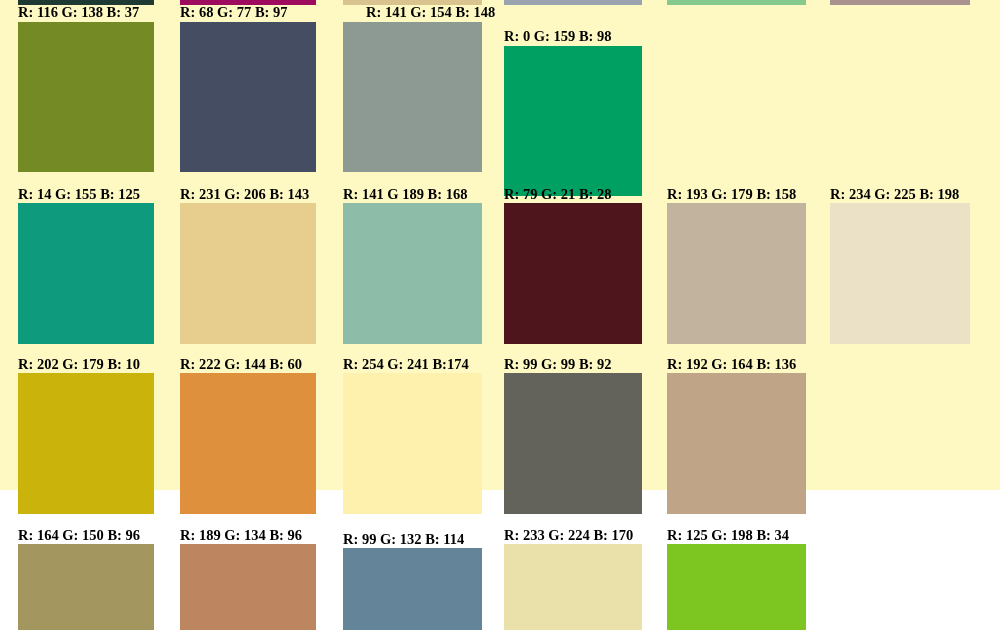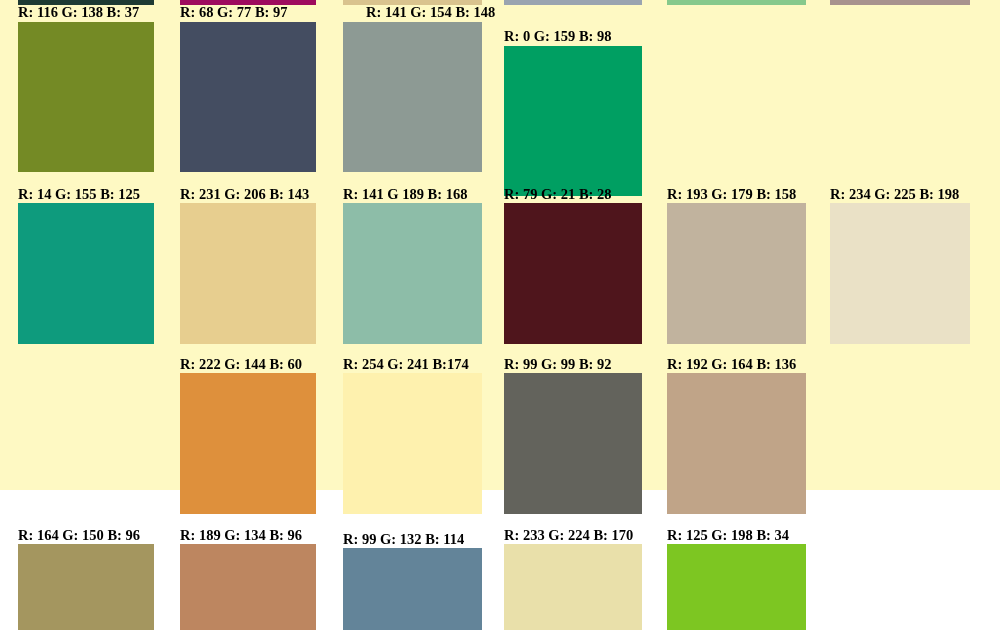--- a/index.html
+++ b/index.html
@@ -111,20 +111,24 @@
         <div class="swatch-cell" style="left: 667px; top: 0px; width: 139px; height: 158px;">
           <div class="swatch-label" style="top: 0px;">R: 193 G: 179 B: 158</div>
           <div class="swatch-chip" style="top: 17px; width: 139px; height: 141px; background: rgb(193, 179, 158);"></div>
         </div>
         <div class="swatch-cell" style="left: 830px; top: 0px; width: 140px; height: 158px;">
           <div class="swatch-label" style="top: 0px;">R: 234 G: 225 B: 198</div>
           <div class="swatch-chip" style="top: 17px; width: 140px; height: 141px; background: rgb(234, 225, 198);"></div>
         </div>
       </div>
       <div class="swatch-row" style="top: 356px; height: 158px;">
+        <div class="swatch-cell" style="left: 18px; top: 0px; width: 136px; height: 158px;">
+          <div class="swatch-label" style="top: 0px;">R: 202 G: 179 B: 10</div>
+          <div class="swatch-chip" style="top: 17px; width: 136px; height: 141px; background: rgb(202, 179, 10);"></div>
+        </div>
         <div class="swatch-cell" style="left: 180px; top: 0px; width: 136px; height: 158px;">
           <div class="swatch-label" style="top: 0px;">R: 222 G: 144 B: 60</div>
           <div class="swatch-chip" style="top: 17px; width: 136px; height: 141px; background: rgb(222, 144, 60);"></div>
         </div>
         <div class="swatch-cell" style="left: 343px; top: 0px; width: 139px; height: 158px;">
           <div class="swatch-label" style="top: 0px; font-family: Liberation Serif, serif;">R: 254 G: 241 B:174</div>
           <div class="swatch-chip" style="top: 17px; width: 139px; height: 141px; background: rgb(254, 241, 174);"></div>
         </div>
         <div class="swatch-cell" style="left: 504px; top: 0px; width: 138px; height: 158px;">
           <div class="swatch-label" style="top: 0px;">R: 99 G: 99 B: 92</div>

